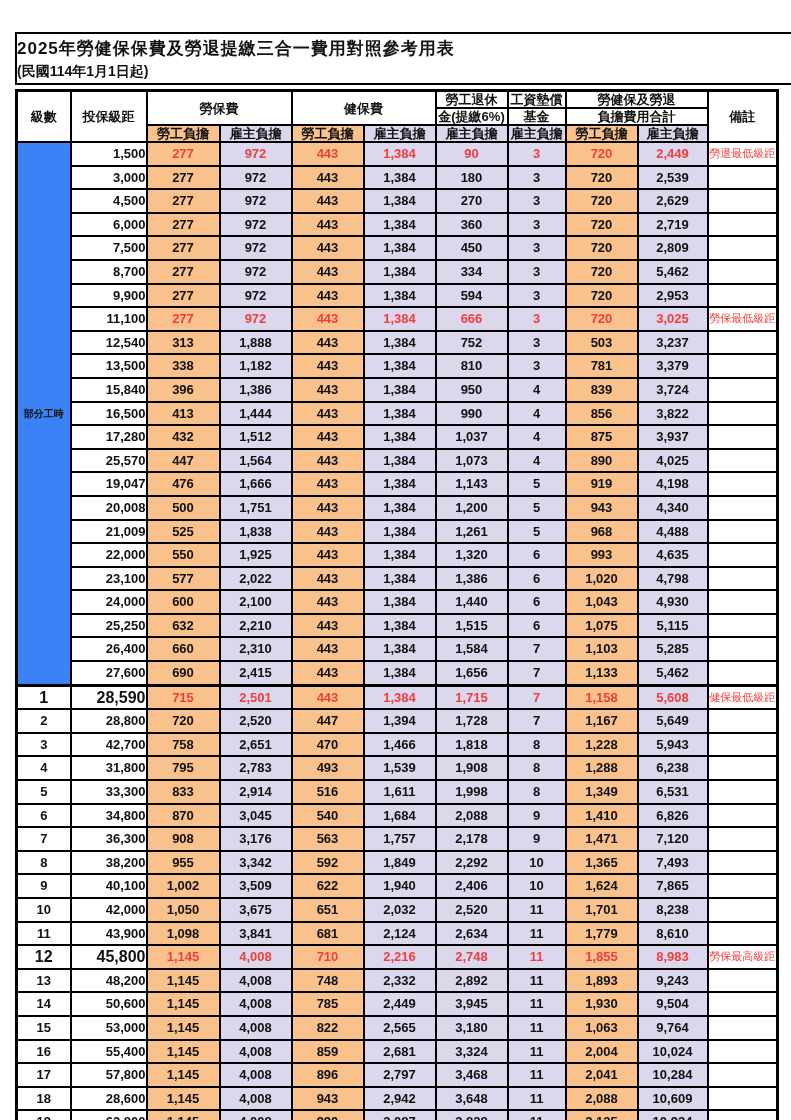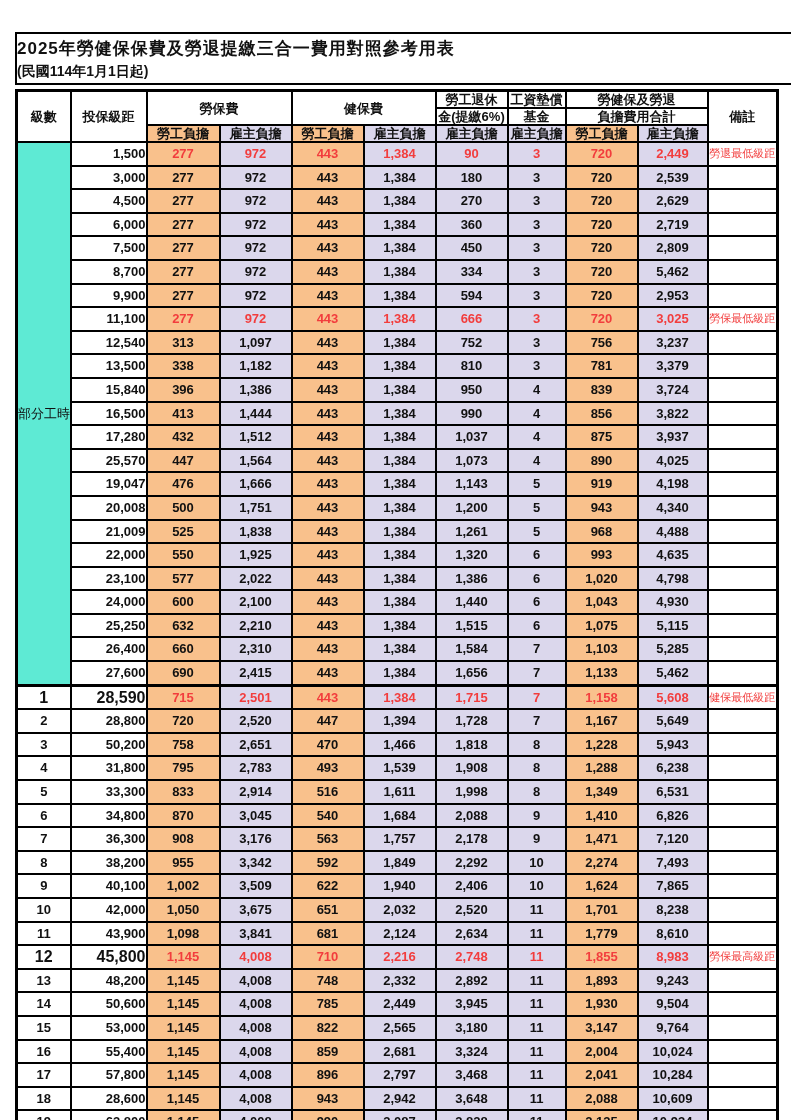--- a/index.html
+++ b/index.html
@@ -26,21 +26,21 @@
   thead th{font-size:13px;font-weight:bold;height:15px;line-height:15px;background:#fff;}
   tbody td{font-size:13px;font-weight:600;height:21.6px;line-height:21.6px;background:#fff;}
   .emp{background:#F9C18C !important;}
   .er{background:#DBD7EC !important;}
   td.level-cell{font-size:13px;font-weight:600;}
   td.bracket-cell{font-size:13px;font-weight:600;text-align:right;}
   td.remark-cell{font-size:11px;font-weight:normal;color:#F23D3D;letter-spacing:0;}
   tr.red td.value-cell, tr.red td.remark-cell{color:#F23D3D;}
   tr.big td.level-cell, tr.big td.bracket-cell{font-size:16px;font-weight:bold;}
   tr.section-start td{border-top-width:3px;}
-  td.part-time-cell{font-size:13px;font-weight:400;background:#5eead4;}
+  td.part-time-cell{font-size:10px;font-weight:700;background:#3b82f6;}
 </style>
 </head>
 <body>
 
 <div class="sheet">
   <div class="title-box">
     <div class="title">2025年勞健保保費及勞退提繳三合一費用對照參考用表</div>
     <div class="subtitle">(民國114年1月1日起)</div>
   </div>
 
@@ -179,26 +179,26 @@
           <td class="value-cell er">1,384</td>
           <td class="value-cell er">666</td>
           <td class="value-cell er">3</td>
           <td class="value-cell emp">720</td>
           <td class="value-cell er">3,025</td>
           <td class="remark-cell">勞保最低級距</td>
         </tr>
         <tr>
           <td class="bracket-cell">12,540</td>
           <td class="value-cell emp">313</td>
-          <td class="value-cell er">1,097</td>
+          <td class="value-cell er">1,888</td>
           <td class="value-cell emp">443</td>
           <td class="value-cell er">1,384</td>
           <td class="value-cell er">752</td>
           <td class="value-cell er">3</td>
-          <td class="value-cell emp">756</td>
+          <td class="value-cell emp">503</td>
           <td class="value-cell er">3,237</td>
           <td class="remark-cell"></td>
         </tr>
         <tr>
           <td class="bracket-cell">13,500</td>
           <td class="value-cell emp">338</td>
           <td class="value-cell er">1,182</td>
           <td class="value-cell emp">443</td>
           <td class="value-cell er">1,384</td>
           <td class="value-cell er">810</td>
@@ -384,21 +384,21 @@
           <td class="value-cell emp">447</td>
           <td class="value-cell er">1,394</td>
           <td class="value-cell er">1,728</td>
           <td class="value-cell er">7</td>
           <td class="value-cell emp">1,167</td>
           <td class="value-cell er">5,649</td>
           <td class="remark-cell"></td>
         </tr>
         <tr>
           <td class="level-cell">3</td>
-          <td class="bracket-cell">50,200</td>
+          <td class="bracket-cell">42,700</td>
           <td class="value-cell emp">758</td>
           <td class="value-cell er">2,651</td>
           <td class="value-cell emp">470</td>
           <td class="value-cell er">1,466</td>
           <td class="value-cell er">1,818</td>
           <td class="value-cell er">8</td>
           <td class="value-cell emp">1,228</td>
           <td class="value-cell er">5,943</td>
           <td class="remark-cell"></td>
         </tr>
@@ -456,21 +456,21 @@
         </tr>
         <tr>
           <td class="level-cell">8</td>
           <td class="bracket-cell">38,200</td>
           <td class="value-cell emp">955</td>
           <td class="value-cell er">3,342</td>
           <td class="value-cell emp">592</td>
           <td class="value-cell er">1,849</td>
           <td class="value-cell er">2,292</td>
           <td class="value-cell er">10</td>
-          <td class="value-cell emp">2,274</td>
+          <td class="value-cell emp">1,365</td>
           <td class="value-cell er">7,493</td>
           <td class="remark-cell"></td>
         </tr>
         <tr>
           <td class="level-cell">9</td>
           <td class="bracket-cell">40,100</td>
           <td class="value-cell emp">1,002</td>
           <td class="value-cell er">3,509</td>
           <td class="value-cell emp">622</td>
           <td class="value-cell er">1,940</td>
@@ -547,21 +547,21 @@
         </tr>
         <tr>
           <td class="level-cell">15</td>
           <td class="bracket-cell">53,000</td>
           <td class="value-cell emp">1,145</td>
           <td class="value-cell er">4,008</td>
           <td class="value-cell emp">822</td>
           <td class="value-cell er">2,565</td>
           <td class="value-cell er">3,180</td>
           <td class="value-cell er">11</td>
-          <td class="value-cell emp">3,147</td>
+          <td class="value-cell emp">1,063</td>
           <td class="value-cell er">9,764</td>
           <td class="remark-cell"></td>
         </tr>
         <tr>
           <td class="level-cell">16</td>
           <td class="bracket-cell">55,400</td>
           <td class="value-cell emp">1,145</td>
           <td class="value-cell er">4,008</td>
           <td class="value-cell emp">859</td>
           <td class="value-cell er">2,681</td>

